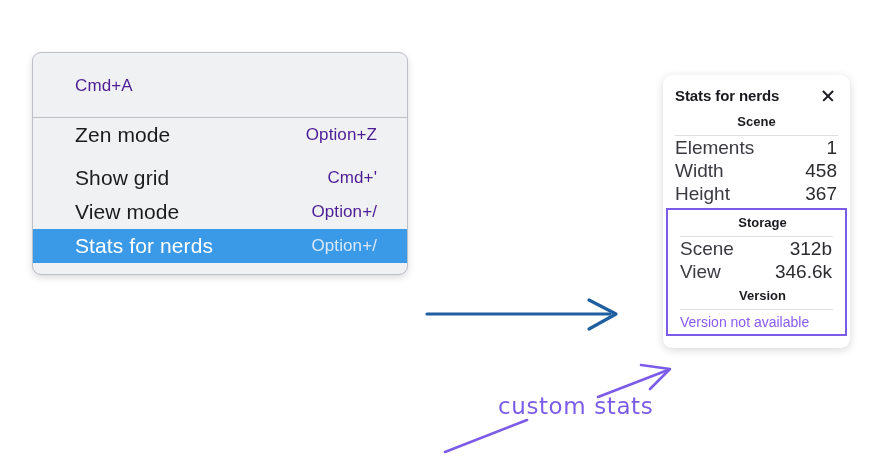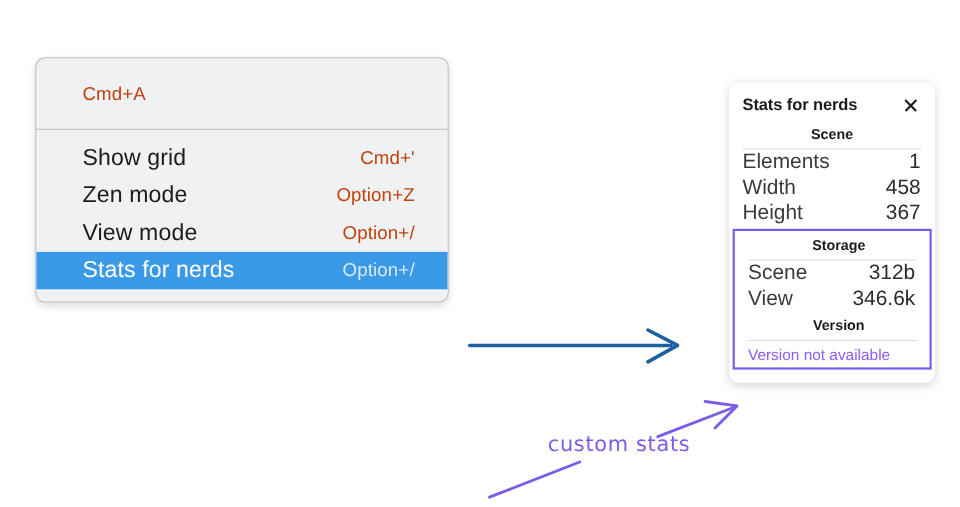--- a/index.html
+++ b/index.html
@@ -46,21 +46,21 @@
     box-sizing: border-box;
     cursor: default;
   }
   .menu-item .mi-label {
     font-size: 21px;
     color: #1c1c1e;
     letter-spacing: 0.1px;
   }
   .menu-item .mi-shortcut {
     font-size: 17px;
-    color: #c2410c;
+    color: #4c1d95;
     letter-spacing: 0.1px;
   }
   .menu-item.selected {
     background: #3b9ae8;
     padding-left: 42px;
     padding-right: 30px;
     margin: 0;
   }
   .menu-item.selected .mi-label { color: #ffffff; }
   .menu-item.selected .mi-shortcut { color: #d7e9fa; }
@@ -155,46 +155,46 @@
     left: 0; top: 0;
     width: 873px;
     height: 461px;
     pointer-events: none;
   }
   #annotation-label {
     position: absolute;
     left: 498px;
     top: 393px;
     font-family: "DejaVu Sans", sans-serif;
-    font-size: 19px;
+    font-size: 23px;
     color: #7b5ce8;
     letter-spacing: 0.6px;
     white-space: nowrap;
     text-align: right;
   }
 </style>
 </head>
 <body>
 
 <div id="context-menu">
 
   <div class="menu-group group-top">
     <div class="menu-item">
       <span class="mi-shortcut">Cmd+A</span>
     </div>
   </div>
 
   <div class="menu-group group-bottom">
+    <div class="menu-item">
+      <span class="mi-label">Zen mode</span>
+      <span class="mi-shortcut">Option+Z</span>
+    </div>
     <div class="menu-item" style="margin-top:9px">
       <span class="mi-label">Show grid</span>
       <span class="mi-shortcut">Cmd+'</span>
-    </div>
-    <div class="menu-item">
-      <span class="mi-label">Zen mode</span>
-      <span class="mi-shortcut">Option+Z</span>
     </div>
     <div class="menu-item">
       <span class="mi-label">View mode</span>
       <span class="mi-shortcut">Option+/</span>
     </div>
     <div class="menu-item selected">
       <span class="mi-label">Stats for nerds</span>
       <span class="mi-shortcut">Option+/</span>
     </div>
   </div>

